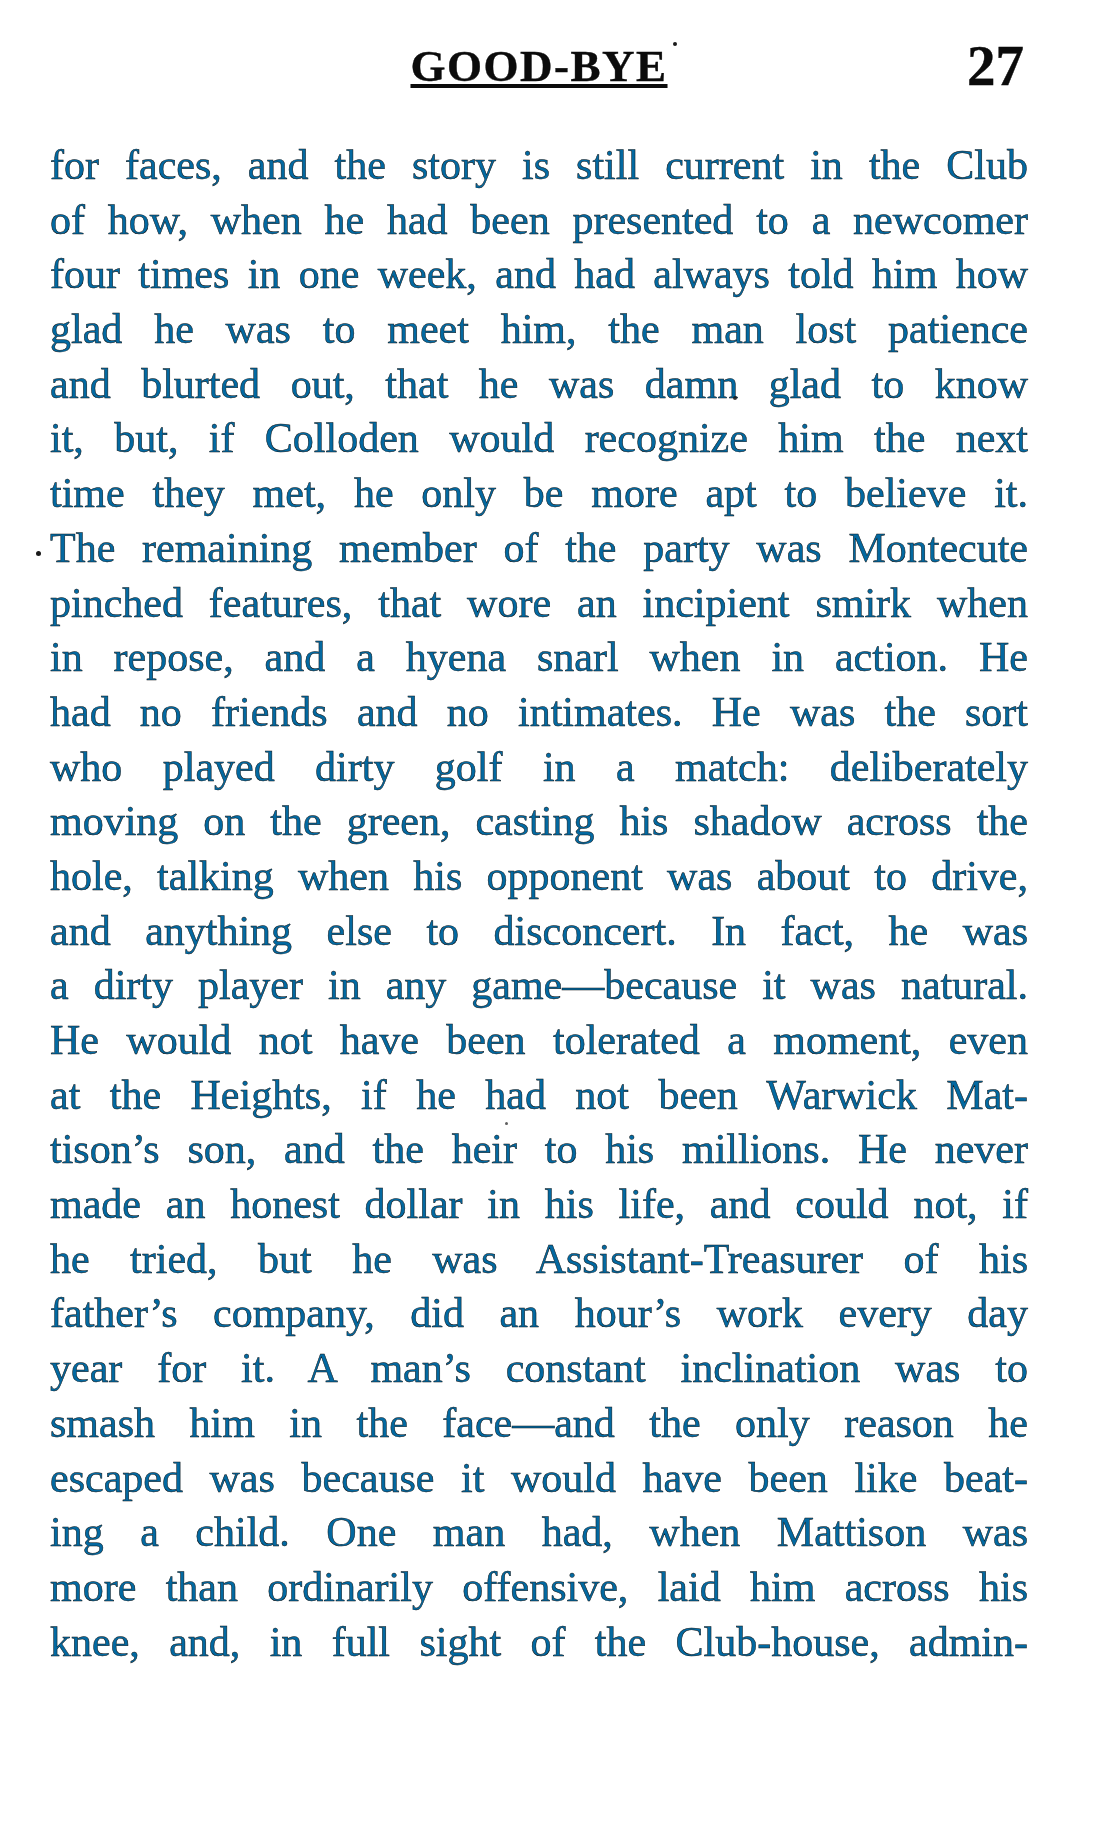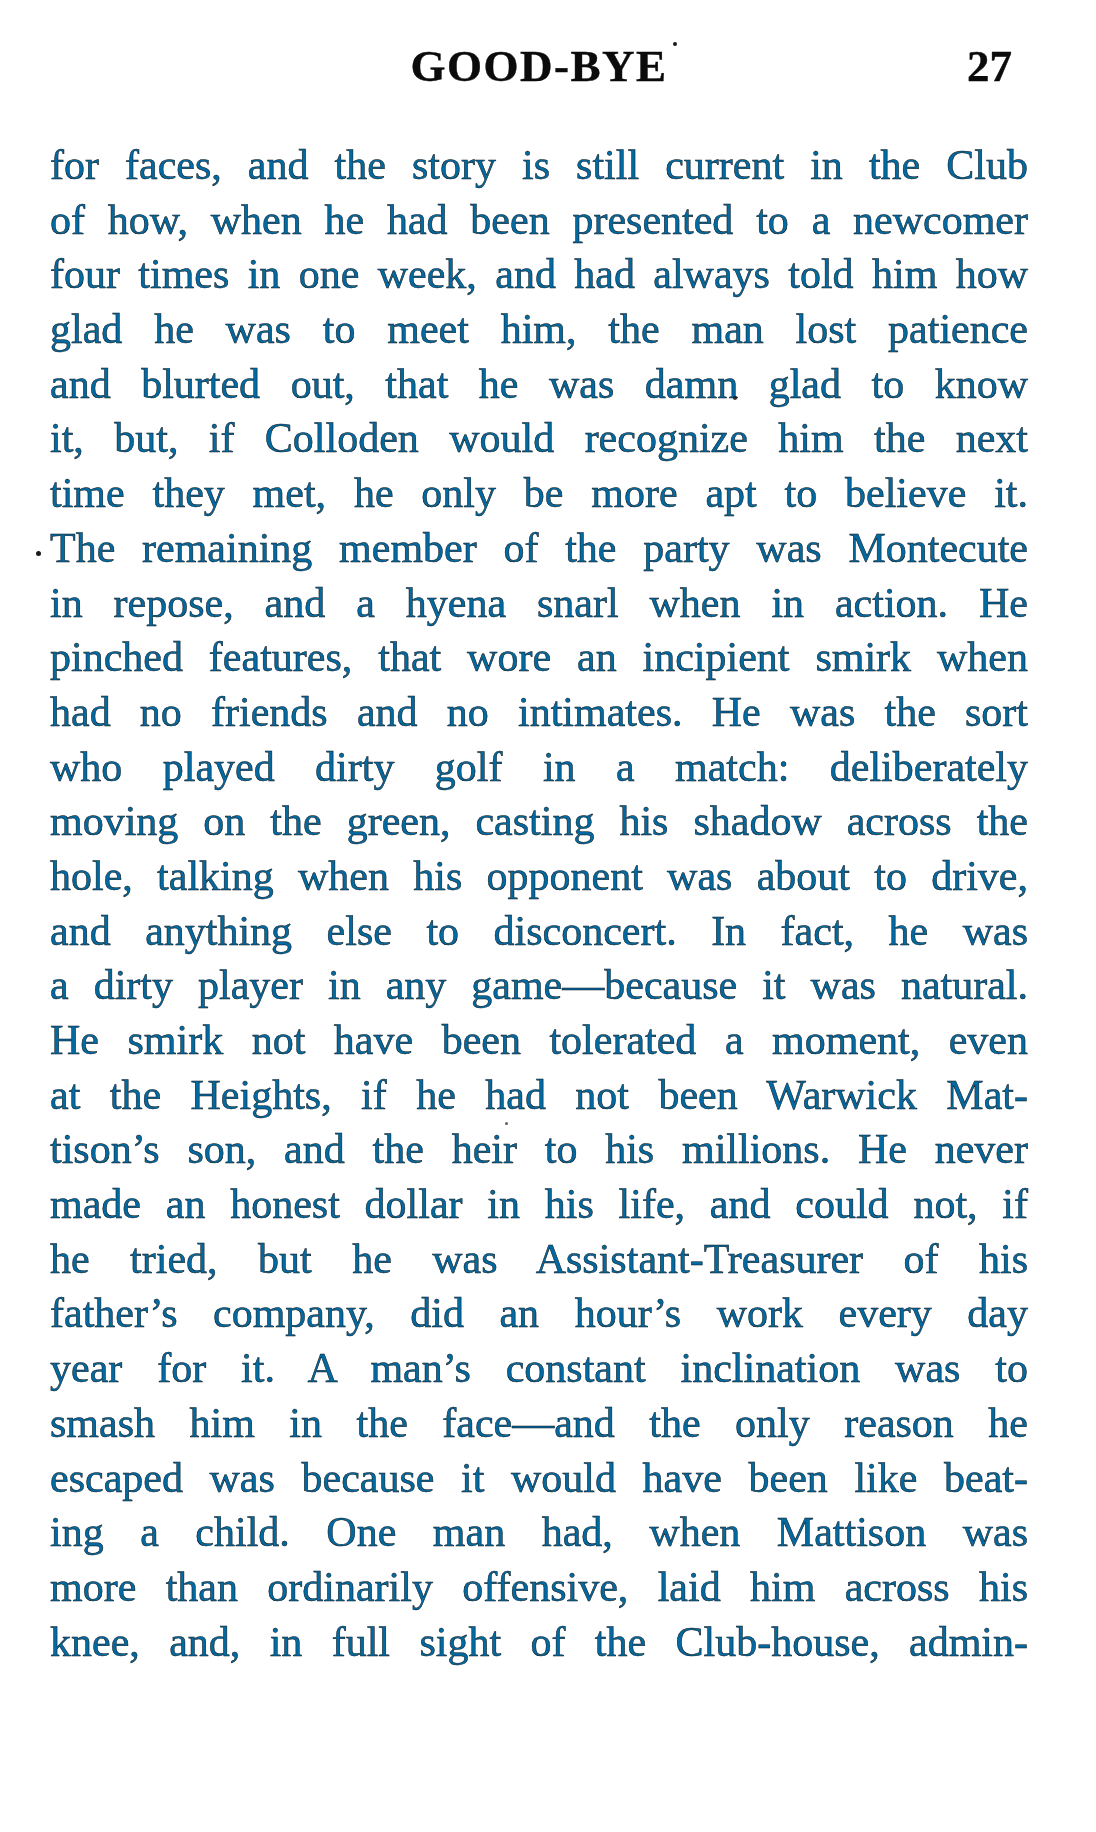--- a/index.html
+++ b/index.html
@@ -32,26 +32,27 @@
     left: 0;
     right: 0;
     top: 0;
     text-align: center;
     font-size: 45px;
     font-weight: bold;
     letter-spacing: 1.5px;
     color: #0b0b0b;
     -webkit-text-stroke: 0.4px #0b0b0b;
     line-height: 52px;
+    text-decoration: underline;
   }
   .page-number {
     position: absolute;
-    right: 16px;
+    right: 4px;
     top: 0;
-    font-size: 45px;
+    font-size: 57px;
     font-weight: bold;
     color: #0b0b0b;
     -webkit-text-stroke: 0.4px #0b0b0b;
     line-height: 52px;
   }
   .body-text {
     position: absolute;
     top: 138px;
     left: 50px;
     width: 978px;
@@ -90,29 +91,29 @@
 
   <div class="body-text">
     <div class="line">for faces, and the story is still current in the Club</div>
     <div class="line">of how, when he had been presented to a newcomer</div>
     <div class="line">four times in one week, and had always told him how</div>
     <div class="line">glad he was to meet him, the man lost patience</div>
     <div class="line">and blurted out, that he was damn glad to know</div>
     <div class="line">it, but, if Colloden would recognize him the next</div>
     <div class="line">time they met, he only be more apt to believe it.</div>
     <div class="line">The remaining member of the party was Montecute</div>
+    <div class="line">pinched features, that wore an incipient smirk when</div>
     <div class="line">in repose, and a hyena snarl when in action.  He</div>
-    <div class="line">pinched features, that wore an incipient smirk when</div>
     <div class="line">had no friends and no intimates.  He was the sort</div>
     <div class="line">who played dirty golf in a match:  deliberately</div>
     <div class="line">moving on the green, casting his shadow across the</div>
     <div class="line">hole, talking when his opponent was about to drive,</div>
     <div class="line">and anything else to disconcert.  In fact, he was</div>
     <div class="line">a dirty player in any game—because it was natural.</div>
-    <div class="line">He smirk not have been tolerated a moment, even</div>
+    <div class="line">He would not have been tolerated a moment, even</div>
     <div class="line">at the Heights, if he had not been Warwick Mat-</div>
     <div class="line">tison’s son, and the heir to his millions.  He never</div>
     <div class="line">made an honest dollar in his life, and could not, if</div>
     <div class="line">he tried, but he was Assistant-Treasurer of his</div>
     <div class="line">father’s company, did an hour’s work every day</div>
     <div class="line">year for it.  A man’s constant inclination was to</div>
     <div class="line">smash him in the face—and the only reason he</div>
     <div class="line">escaped was because it would have been like beat-</div>
     <div class="line">ing a child.  One man had, when Mattison was</div>
     <div class="line">more than ordinarily offensive, laid him across his</div>

